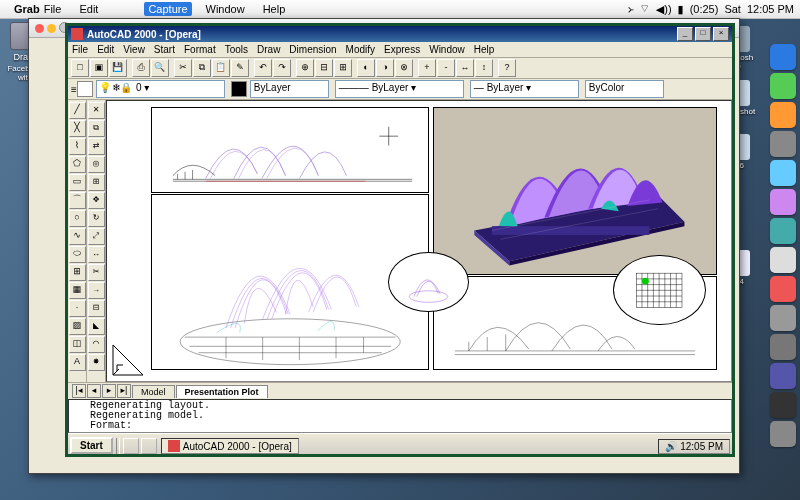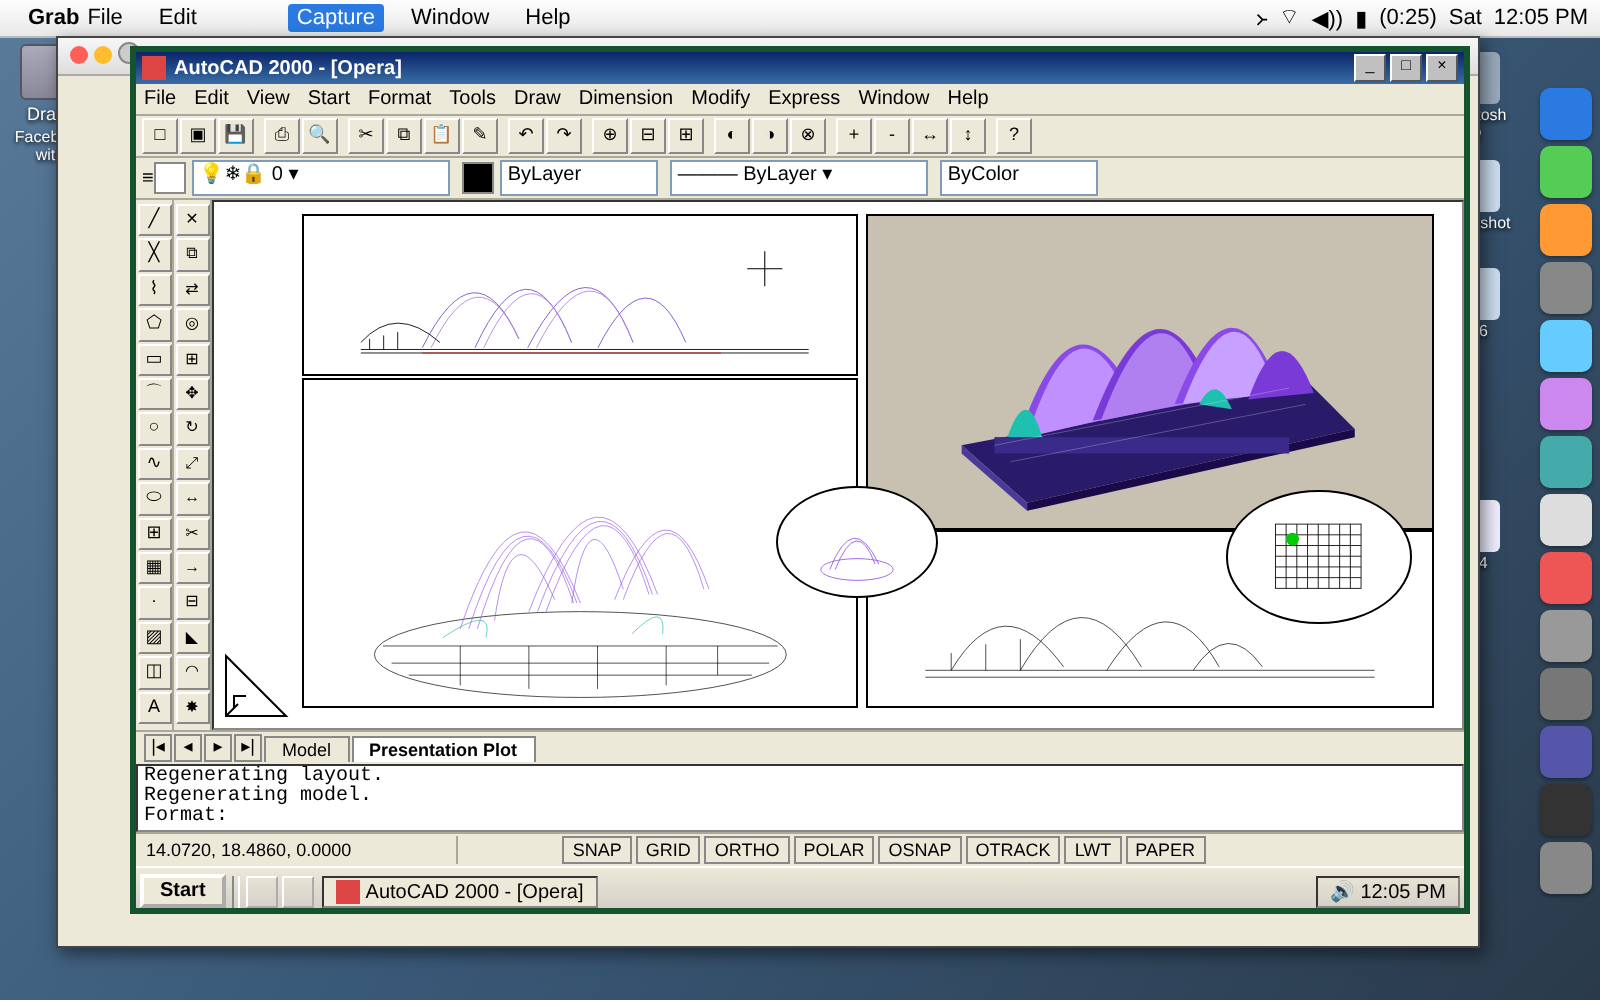--- a/index.html
+++ b/index.html
@@ -48,21 +48,21 @@
 .vp2{left:50%;top:0;width:50%;height:63%;background:#c8c0b0;}
 .vp3{left:0;top:33%;width:49%;height:66%;}
 .vp4{left:50%;top:64%;width:50%;height:35%;}
 .vp5{left:42%;top:55%;width:14%;height:22%;border-radius:50%;z-index:5;}
 .vp6{left:82%;top:56%;width:16%;height:26%;border-radius:50%;z-index:5;}
 .corner-tri{position:absolute;left:2px;bottom:2px;width:38px;height:38px;}
 .tab-strip{height:16px;background:#ece9d8;border-top:1px solid #aca899;display:flex;align-items:center;font-size:9px;padding-left:4px;}
 .tab-strip .navbtn{width:12px;height:12px;border:1px solid #888;margin-right:1px;text-align:center;line-height:10px;}
 .tab-strip .tab{padding:1px 8px;border:1px solid #888;border-bottom:none;background:#ece9d8;margin-right:1px;}
 .tab-strip .tab.active{background:#fff;font-weight:bold;}
-.cmdline{height:30px;background:#fff;border:1px inset #888;font-family:"Courier New",monospace;font-size:10px;padding:1px 3px;overflow:hidden;line-height:10px;}
+.cmdline{height:30px;background:#fff;border:1px inset #888;font-family:"Courier New",monospace;font-size:10px;padding:1px 21px;overflow:hidden;line-height:10px;}
 .statusbar{height:16px;background:#ece9d8;border-top:1px solid #aca899;display:flex;align-items:center;font-size:9px;}
 .statusbar .cell{padding:0 5px;border-right:1px solid #aca899;height:14px;line-height:14px;}
 .statusbar .sbtn{padding:0 4px;border:1px solid #888;margin:0 1px;height:12px;line-height:12px;background:#ece9d8;}
 .taskbar{height:20px;background:linear-gradient(#ece9d8,#d4d0c8);border-top:1px solid #fff;display:flex;align-items:flex-end;font-size:10px;padding:0 2px;}
 .taskbar .start{padding:1px 8px;border:2px outset #fff;font-weight:bold;background:#ece9d8;}
 .taskbar .task{padding:1px 6px;border:1px inset #888;margin-left:4px;background:#ece9d8;display:flex;align-items:center;}
 .taskbar .task .i{width:12px;height:12px;background:#d44;margin-right:3px;}
 .taskbar .tray{margin-left:auto;padding:1px 6px;border:1px inset #888;}
 .hint{position:absolute;left:0;right:0;bottom:0;height:14px;background:#ece9d8;border-top:1px solid #888;font-size:10px;padding:0 4px;line-height:14px;}
 
@@ -178,20 +178,21 @@
       <span class="sep"></span>
       <span class="btn">?</span>
     </div>
     <div class="acad-tb2">
       <span class="btn">≡</span>
       <span class="swatch" style="background:#fff"></span>
       <span class="combo" style="width:110px">💡❄🔒 0 ▾</span>
       <span class="swatch" style="background:#000"></span>
       <span class="combo" style="width:60px">ByLayer</span>
       <span class="combo" style="width:110px">——— <span>ByLayer</span> ▾</span>
+      <span class="combo" style="width:90px">— <span>ByLayer</span> ▾</span>
       <span class="combo" style="width:60px">ByColor</span>
     </div>
 
     <div class="acad-body">
       <div class="acad-left-tb">
         <span class="btn">╱</span>
         <span class="btn">╳</span>
         <span class="btn">⌇</span>
         <span class="btn">⬠</span>
         <span class="btn">▭</span>
@@ -332,33 +333,20 @@
       <span class="navbtn">▸</span>
       <span class="navbtn">▸|</span>
       <span class="tab">Model</span>
       <span class="tab active">Presentation Plot</span>
     </div>
     <div class="cmdline">
       <div>Regenerating layout.</div>
       <div>Regenerating model.</div>
       <div>Format:</div>
     </div>
-    <div class="statusbar">
-      <span class="cell" style="width:150px">14.0720, 18.4860, 0.0000</span>
-      <span style="flex:.4"></span>
-      <span class="sbtn">SNAP</span>
-      <span class="sbtn">GRID</span>
-      <span class="sbtn">ORTHO</span>
-      <span class="sbtn">POLAR</span>
-      <span class="sbtn">OSNAP</span>
-      <span class="sbtn">OTRACK</span>
-      <span class="sbtn">LWT</span>
-      <span class="sbtn">PAPER</span>
-      <span style="flex:1"></span>
-    </div>
     <div class="taskbar">
       <span class="start">Start</span>
       <span style="width:2px;border-left:1px solid #888;border-right:1px solid #fff;height:16px;margin:0 3px"></span>
       <span class="btn" style="width:14px;height:14px;border:1px outset #fff"></span>
       <span class="btn" style="width:14px;height:14px;border:1px outset #fff;margin-left:2px"></span>
       <span class="task">
           <span class="i"></span>
           <span>AutoCAD 2000 - [Opera]</span>
         </span>
       <span class="tray"><span>🔊</span> <span>12:05 PM</span></span>

